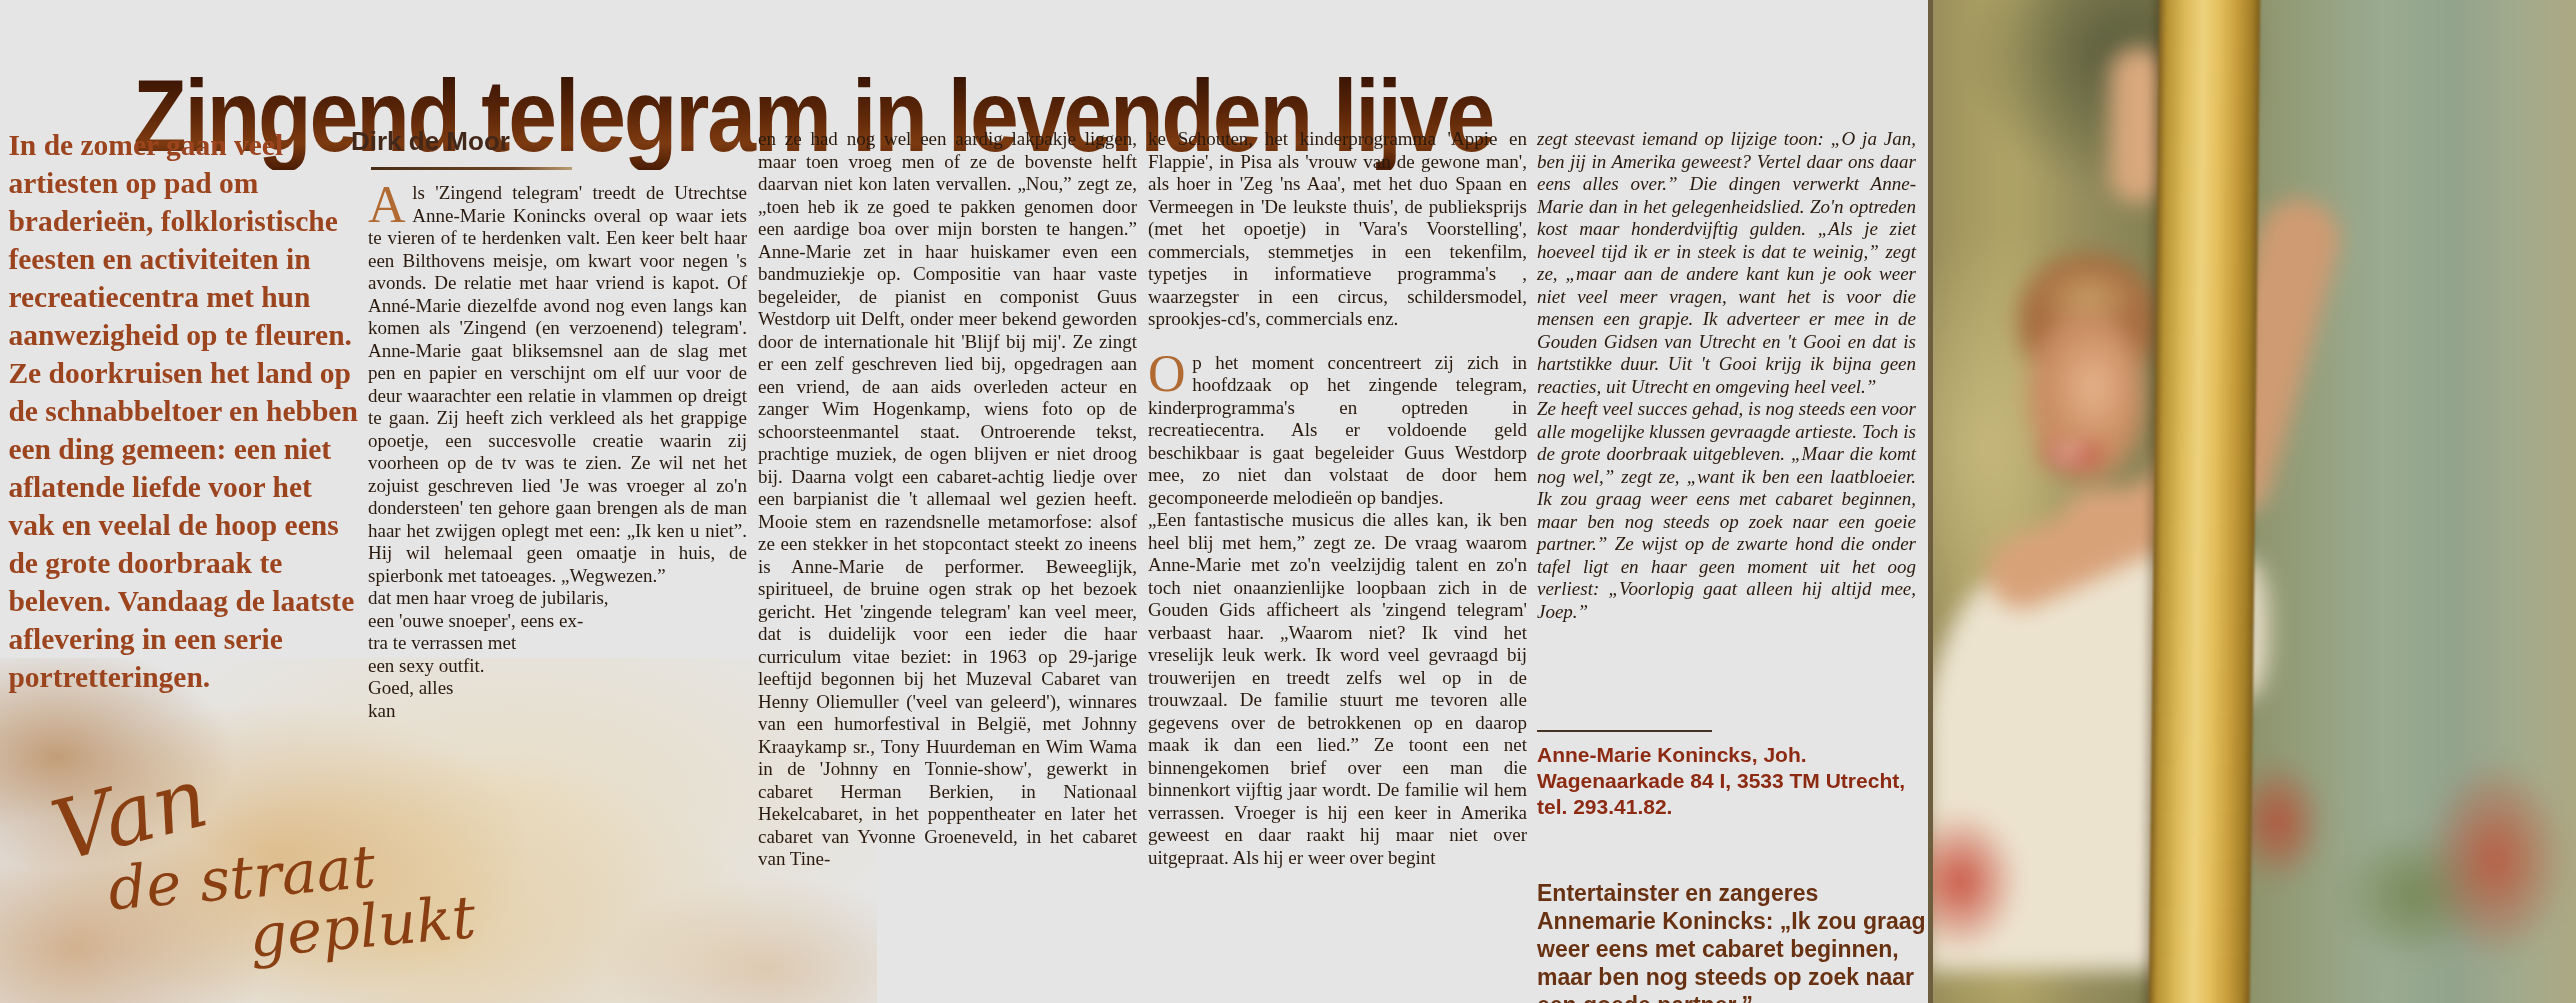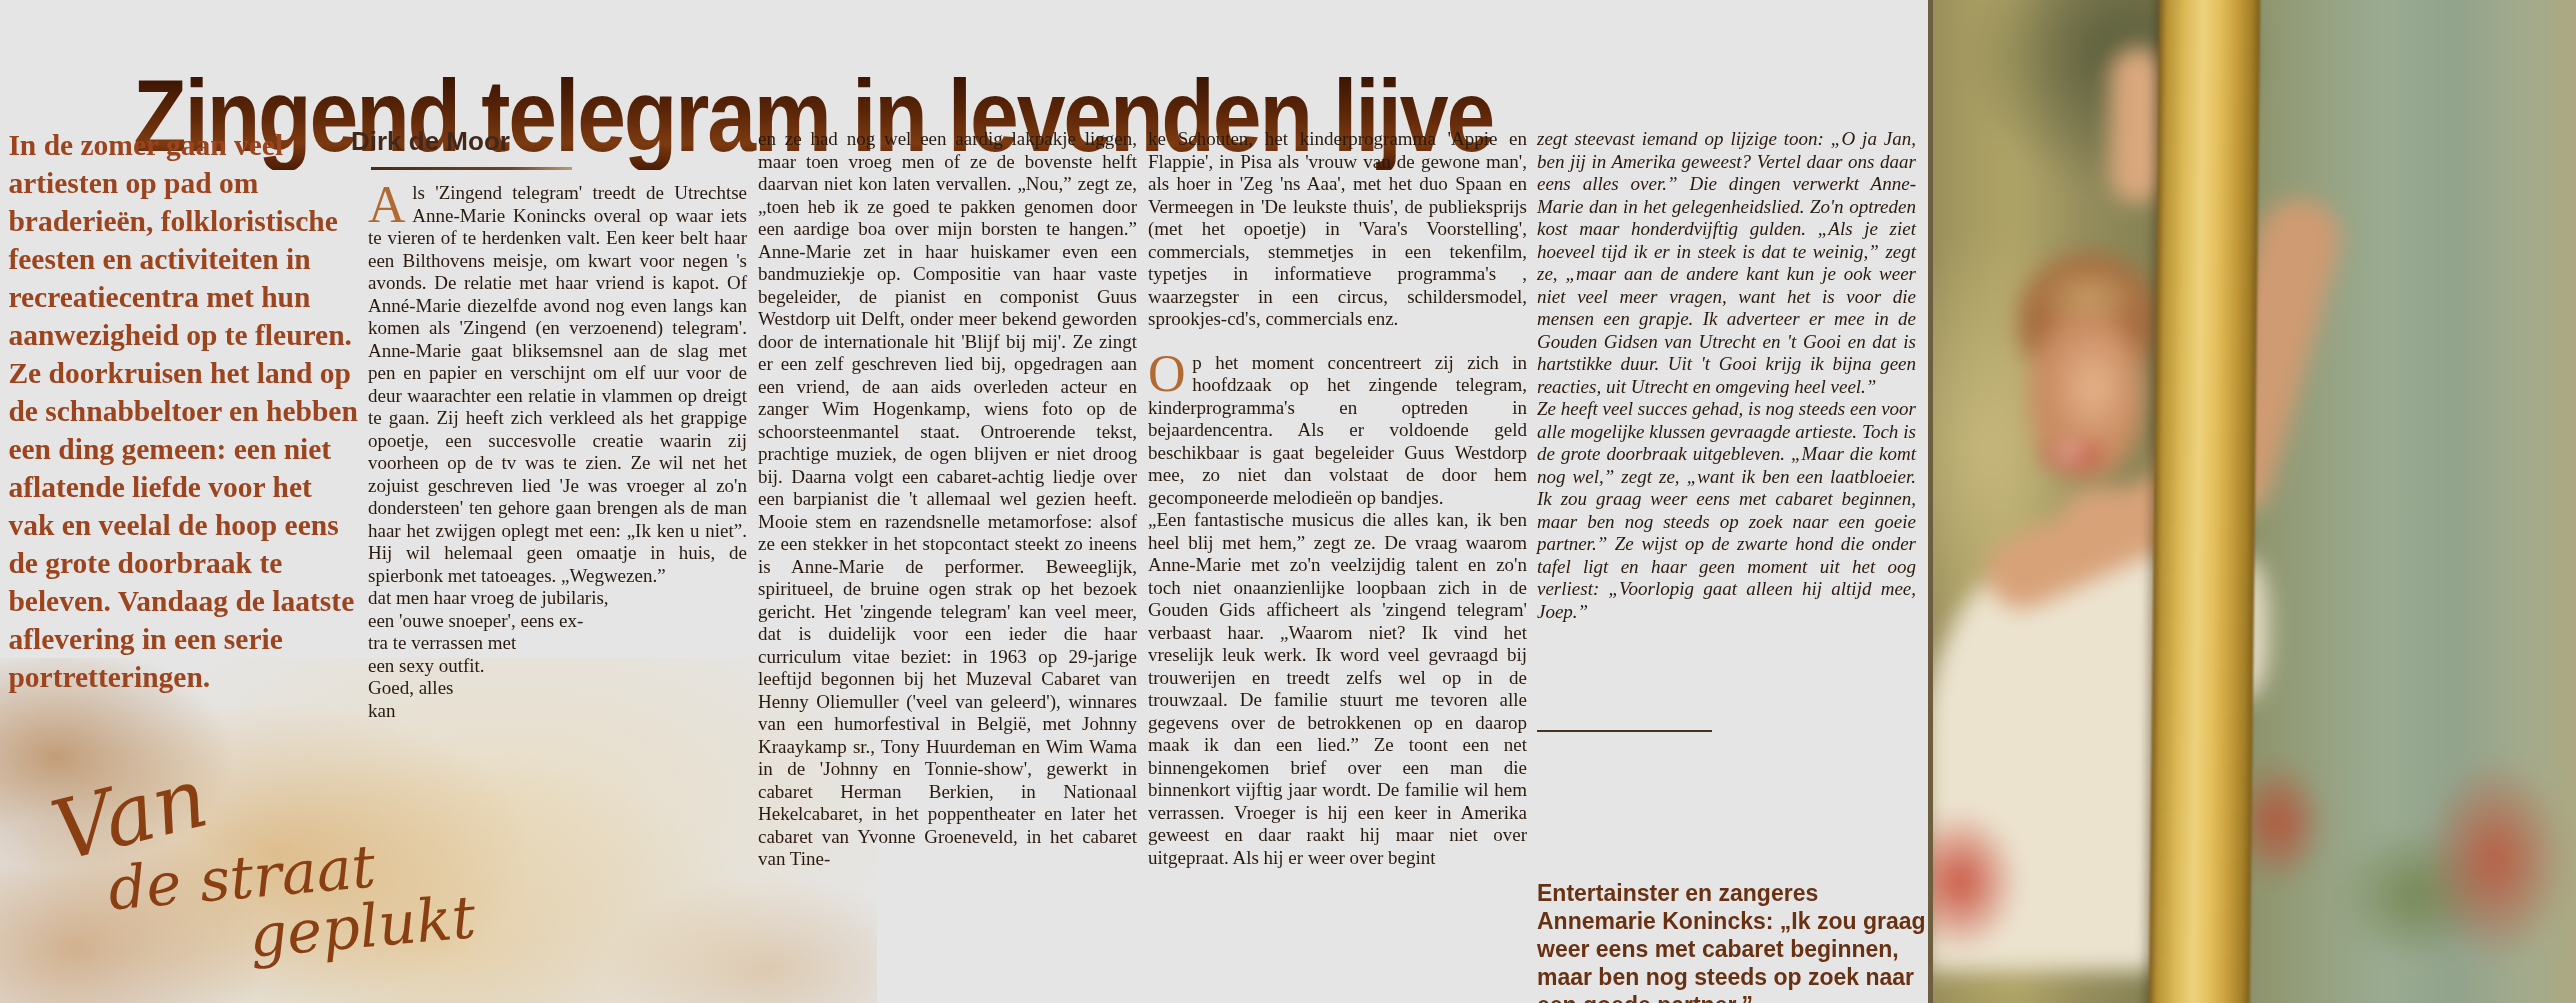--- a/index.html
+++ b/index.html
@@ -161,30 +161,31 @@
 Goed, alles
 kan</p>
   </div>
 
   <div class="col" style="left:758px; top:128px;">
     <p>en ze had nog wel een aardig lakpakje liggen, maar toen vroeg men of ze de bovenste helft daarvan niet kon laten vervallen. „Nou,” zegt ze, „toen heb ik ze goed te pakken genomen door een aardige boa over mijn borsten te hangen.” Anne-Marie zet in haar huiskamer even een bandmuziekje op. Compositie van haar vaste begeleider, de pianist en componist Guus Westdorp uit Delft, onder meer bekend geworden door de internationale hit 'Blijf bij mij'. Ze zingt er een zelf geschreven lied bij, opgedragen aan een vriend, de aan aids overleden acteur en zanger Wim Hogenkamp, wiens foto op de schoorsteenmantel staat. Ontroerende tekst, prachtige muziek, de ogen blijven er niet droog bij. Daarna volgt een cabaret-achtig liedje over een barpianist die 't allemaal wel gezien heeft. Mooie stem en razendsnelle metamorfose: alsof ze een stekker in het stopcontact steekt zo ineens is Anne-Marie de performer. Beweeglijk, spiritueel, de bruine ogen strak op het bezoek gericht. Het 'zingende telegram' kan veel meer, dat is duidelijk voor een ieder die haar curriculum vitae beziet: in 1963 op 29-jarige leeftijd begonnen bij het Muzeval Cabaret van Henny Oliemuller ('veel van geleerd'), winnares van een humorfestival in België, met Johnny Kraaykamp sr., Tony Huurdeman en Wim Wama in de 'Johnny en Tonnie-show', gewerkt in cabaret Herman Berkien, in Nationaal Hekelcabaret, in het poppentheater en later het cabaret van Yvonne Groeneveld, in het cabaret van Tine-</p>
   </div>
 
   <div class="col" style="left:1148px; top:128px;">
     <p>ke Schouten, het kinderprogramma 'Appie en Flappie', in Pisa als 'vrouw van de gewone man', als hoer in 'Zeg 'ns Aaa', met het duo Spaan en Vermeegen in 'De leukste thuis', de publieksprijs (met het opoetje) in 'Vara's Voorstelling', commercials, stemmetjes in een tekenfilm, typetjes in informatieve programma's , waarzegster in een circus, schildersmodel, sprookjes-cd's, commercials enz.</p>
-    <p class="p-gap"><span class="dropcap">O</span><span>p het moment concentreert zij zich in hoofdzaak op het zingende telegram, kinderprogramma's en optreden in bejaardencentra. Als er voldoende geld beschikbaar is gaat begeleider Guus Westdorp mee, zo niet dan volstaat de door hem gecomponeerde melodieën op bandjes.</span></p>
+    <p class="p-gap"><span class="dropcap">O</span><span>p het moment concentreert zij zich in hoofdzaak op het zingende telegram, kinderprogramma's en optreden in recreatiecentra. Als er voldoende geld beschikbaar is gaat begeleider Guus Westdorp mee, zo niet dan volstaat de door hem gecomponeerde melodieën op bandjes.</span></p>
     <p>„Een fantastische musicus die alles kan, ik ben heel blij met hem,” zegt ze. De vraag waarom Anne-Marie met zo'n veelzijdig talent en zo'n toch niet onaanzienlijke loopbaan zich in de Gouden Gids afficheert als 'zingend telegram' verbaast haar. „Waarom niet? Ik vind het vreselijk leuk werk. Ik word veel gevraagd bij trouwerijen en treedt zelfs wel op in de trouwzaal. De familie stuurt me tevoren alle gegevens over de betrokkenen op en daarop maak ik dan een lied.” Ze toont een net binnengekomen brief over een man die binnenkort vijftig jaar wordt. De familie wil hem verrassen. Vroeger is hij een keer in Amerika geweest en daar raakt hij maar niet over uitgepraat. Als hij er weer over begint</p>
   </div>
 
   <div class="col" style="left:1537px; top:128px;font-style:italic;">
     <p>zegt steevast iemand op lijzige toon: „O ja Jan, ben jij in Amerika geweest? Vertel daar ons daar eens alles over.” Die dingen verwerkt Anne-Marie dan in het gelegenheidslied. Zo'n optreden kost maar honderdvijftig gulden. „Als je ziet hoeveel tijd ik er in steek is dat te weinig,” zegt ze, „maar aan de andere kant kun je ook weer niet veel meer vragen, want het is voor die mensen een grapje. Ik adverteer er mee in de Gouden Gidsen van Utrecht en 't Gooi en dat is hartstikke duur. Uit 't Gooi krijg ik bijna geen reacties, uit Utrecht en omgeving heel veel.”</p>
     <p>Ze heeft veel succes gehad, is nog steeds een voor alle mogelijke klussen gevraagde artieste. Toch is de grote doorbraak uitgebleven. „Maar die komt nog wel,” zegt ze, „want ik ben een laatbloeier. Ik zou graag weer eens met cabaret beginnen, maar ben nog steeds op zoek naar een goeie partner.” Ze wijst op de zwarte hond die onder tafel ligt en haar geen moment uit het oog verliest: „Voorlopig gaat alleen hij altijd mee, Joep.”</p>
   </div>
 
   <div class="contact-rule"></div>
+  <div class="contact">Anne-Marie Konincks, Joh. Wagenaarkade 84 I, 3533 TM Utrecht, tel. 293.41.82.</div>
 
   <div class="caption">
     <span class="caption-bold">Entertainster en zangeres Annemarie Konincks: „Ik zou graag weer eens met cabaret beginnen, maar ben nog steeds op zoek naar een goede partner.”</span>
     <br>
     
   </div>
 
   <div class="photo">
     <div class="photo-blur">
       <div class="ph ph-darktop"></div>

